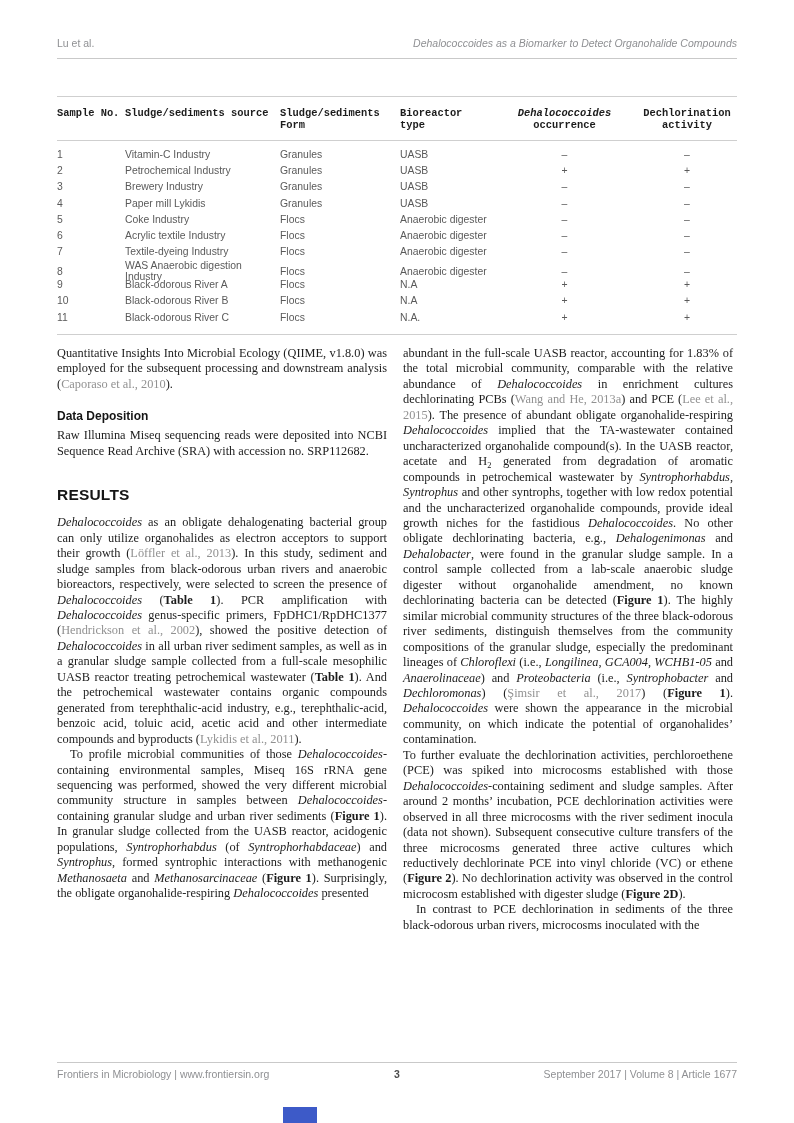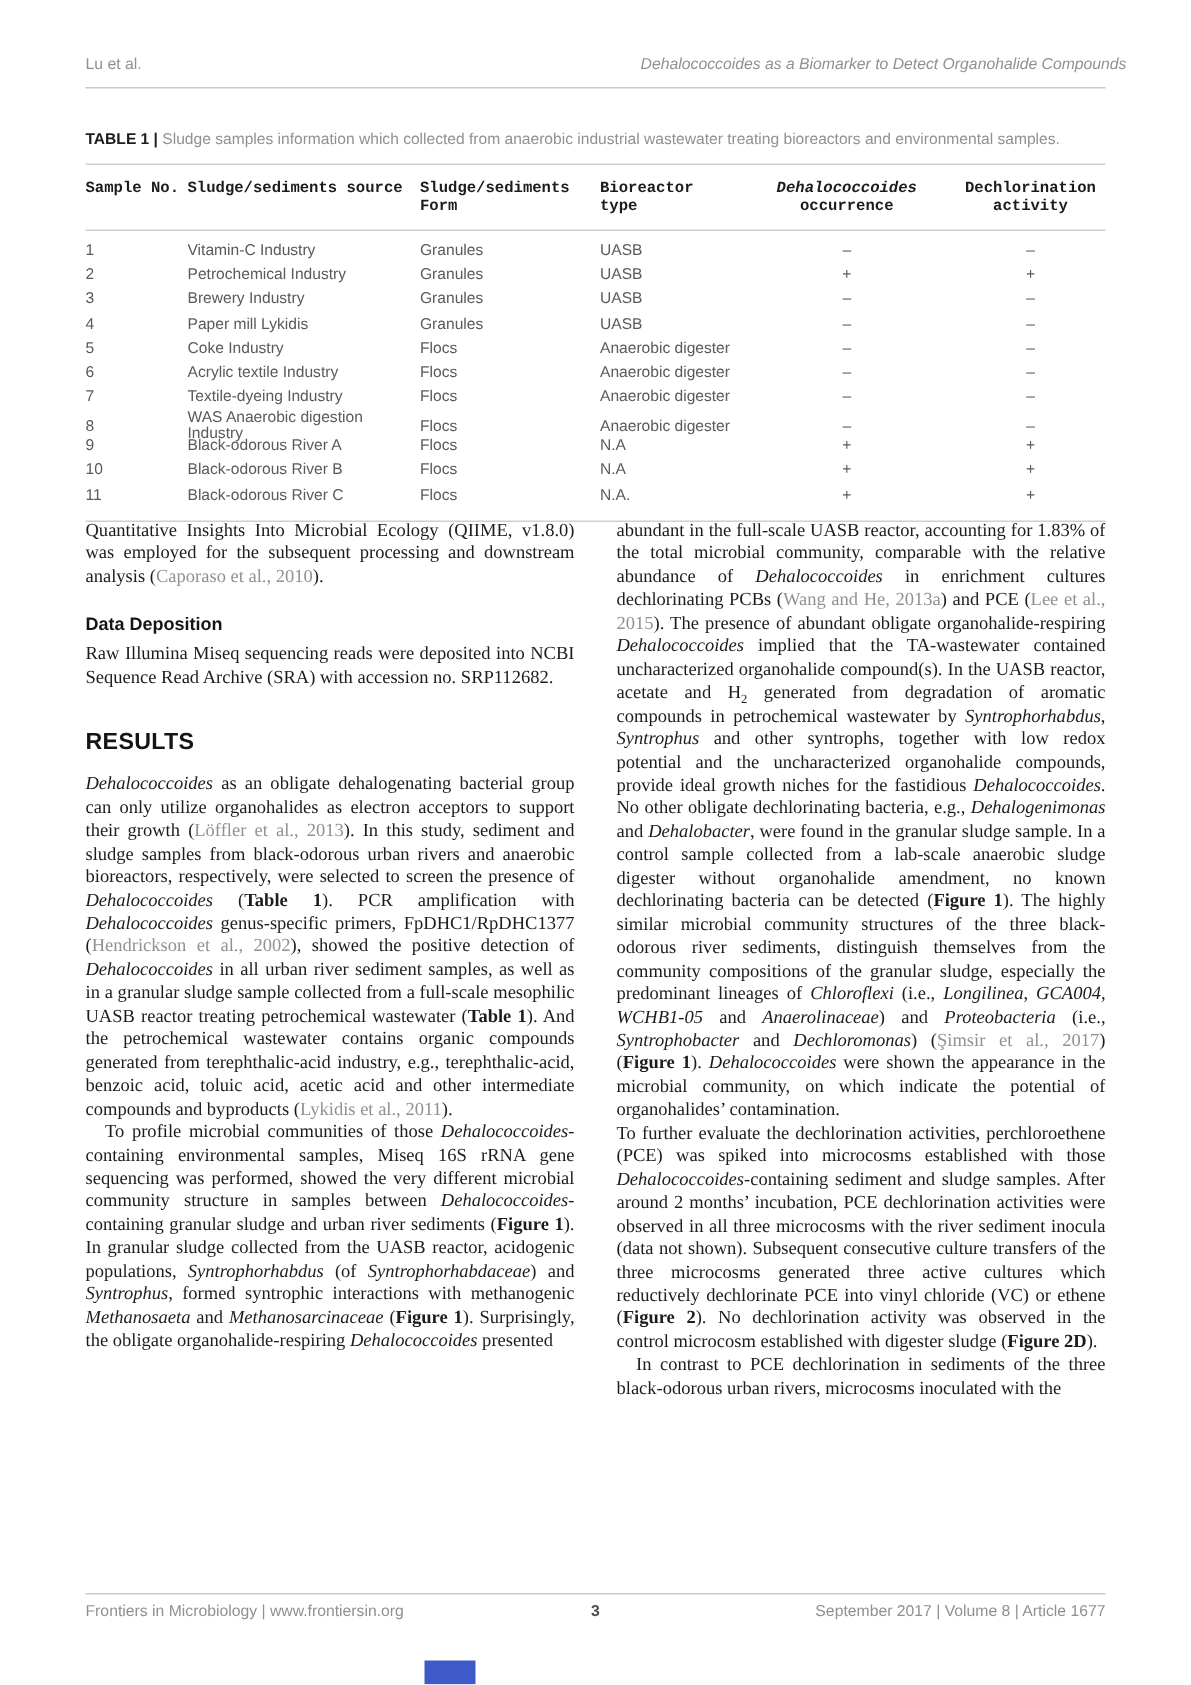--- a/index.html
+++ b/index.html
@@ -1,39 +1,39 @@
 <!DOCTYPE html>
 <html><head>
 <meta charset="utf-8">
 <style>
   html,body{margin:0;padding:0;background:#ffffff;}
   .page{position:relative;width:794px;height:1123px;background:#ffffff;overflow:hidden;
         font-family:"Liberation Serif",serif;color:#1c1c1c;}
   
-  .runhead{position:absolute;left:57px;right:43px;top:37px;display:flex;justify-content:space-between;
+  .runhead{position:absolute;left:57px;right:57px;top:37px;display:flex;justify-content:space-between;
            font-family:"Liberation Sans",sans-serif;font-size:10.5px;color:#8f9093;}
   .runhead .rh-right{font-style:italic;}
   .rule{position:absolute;left:57px;right:57px;border-top:1px solid #c9c9c9;height:0;}
   .rule.head{top:58px;}
   .rule.foot{top:1062px;}
   
   .table-block{position:absolute;left:57px;width:680px;top:87px;}
   .tcaption{font-family:"Liberation Sans",sans-serif;font-size:10.4px;color:#8a8a8a;line-height:13px;}
   .tcaption .seg-b{color:#1c1c1c;}
   .tgrid{margin-top:9px;border-top:1px solid #cfcfcf;border-bottom:1px solid #cfcfcf;}
   .thead-row{display:grid;grid-template-columns:68px 155px 120px 92px 145px 100px;
              padding:10px 0 9px;border-bottom:1px solid #cfcfcf;
              font-family:Liberation Mono, monospace;font-weight:bold;font-size:10.4px;color:#1c1c1c;}
   .tbody{padding:5px 0 9px;}
   .trow{display:grid;grid-template-columns:68px 155px 120px 92px 145px 100px;height:16.3px;
         align-items:center;font-family:"Liberation Sans",sans-serif;font-size:10.4px;color:#5a5a5a;}
   .tcell.c4,.tcell.c5,.thv.c4v,.thv.c5v{text-align:center;}
   .trow .c4,.trow .c5{text-align:center;}
   
-  .cols{position:absolute;left:57px;top:346px;width:680px;height:712px;display:flex;gap:28px;overflow:hidden;}
+  .cols{position:absolute;left:57px;top:346px;width:680px;height:712px;display:flex;gap:16px;overflow:hidden;}
   .col{width:330px;}
   .body-p{margin:0;font-size:12.35px;line-height:15.45px;text-align:justify;color:#1c1c1c;}
   .body-p.indent{text-indent:13px;}
   h2.section-head{margin:27px 0 11px;font-family:"Liberation Sans",sans-serif;font-size:15.5px;
                   letter-spacing:0.2px;color:#151515;}
   h3.sub-head{margin:15px 0 3px;font-family:"Liberation Sans",sans-serif;font-size:12px;line-height:18px;color:#151515;}
   .seg-i{font-style:italic;}
   .seg-b{font-weight:bold;}
   .seg-g{color:#919191;}
   sub{font-size:68%;line-height:0;}
@@ -50,21 +50,20 @@
 
 <div class="page">
 
   <div class="runhead">
     <span class="rh-left">Lu et al.</span>
     <span class="rh-right">Dehalococcoides as a Biomarker to Detect Organohalide Compounds</span>
   </div>
   <div class="rule head"></div>
 
   <div class="table-block">
-    <div class="tcaption"><span class="seg-b">TABLE 1 |</span><span class="seg-g"> Sludge samples information which collected from anaerobic industrial wastewater treating bioreactors and environmental samples.</span></div>
     <div class="tgrid">
       <div class="thead-row">
           <div class="thv c0v"><span>Sample No.</span></div>
           <div class="thv c1v"><span>Sludge/sediments source</span></div>
           <div class="thv c2v"><span>Sludge/sediments Form</span></div>
           <div class="thv c3v"><span>Bioreactor type</span></div>
           <div class="thv c4v"><span class="seg-i">Dehalococcoides</span><span> occurrence</span></div>
           <div class="thv c5v"><span>Dechlorination activity</span></div>
         </div>
       <div class="tbody">

